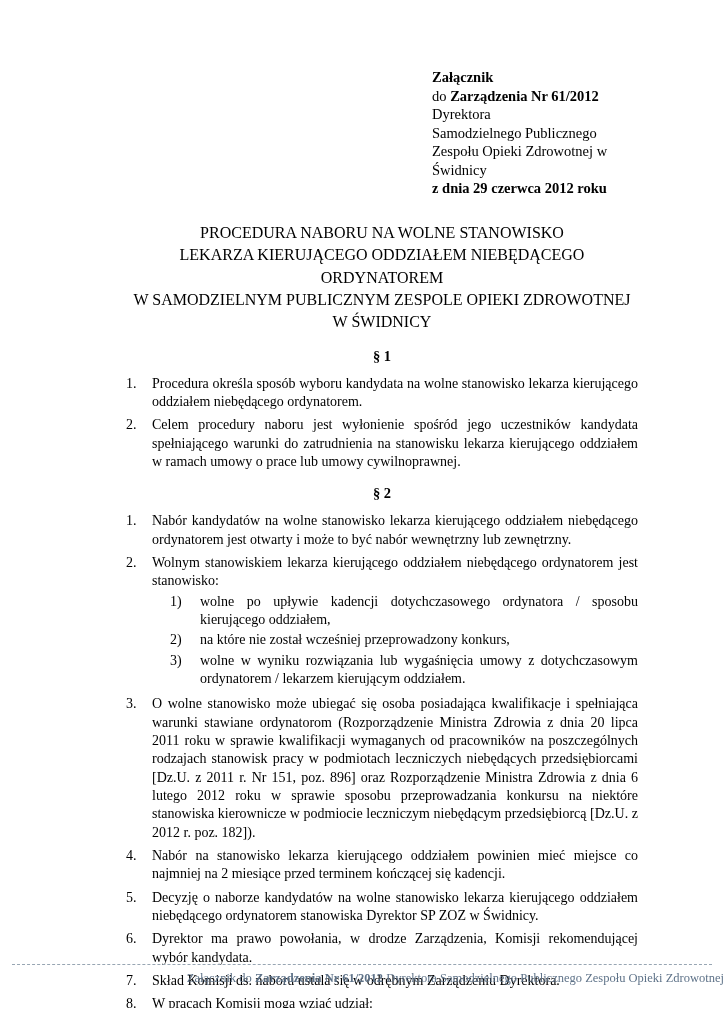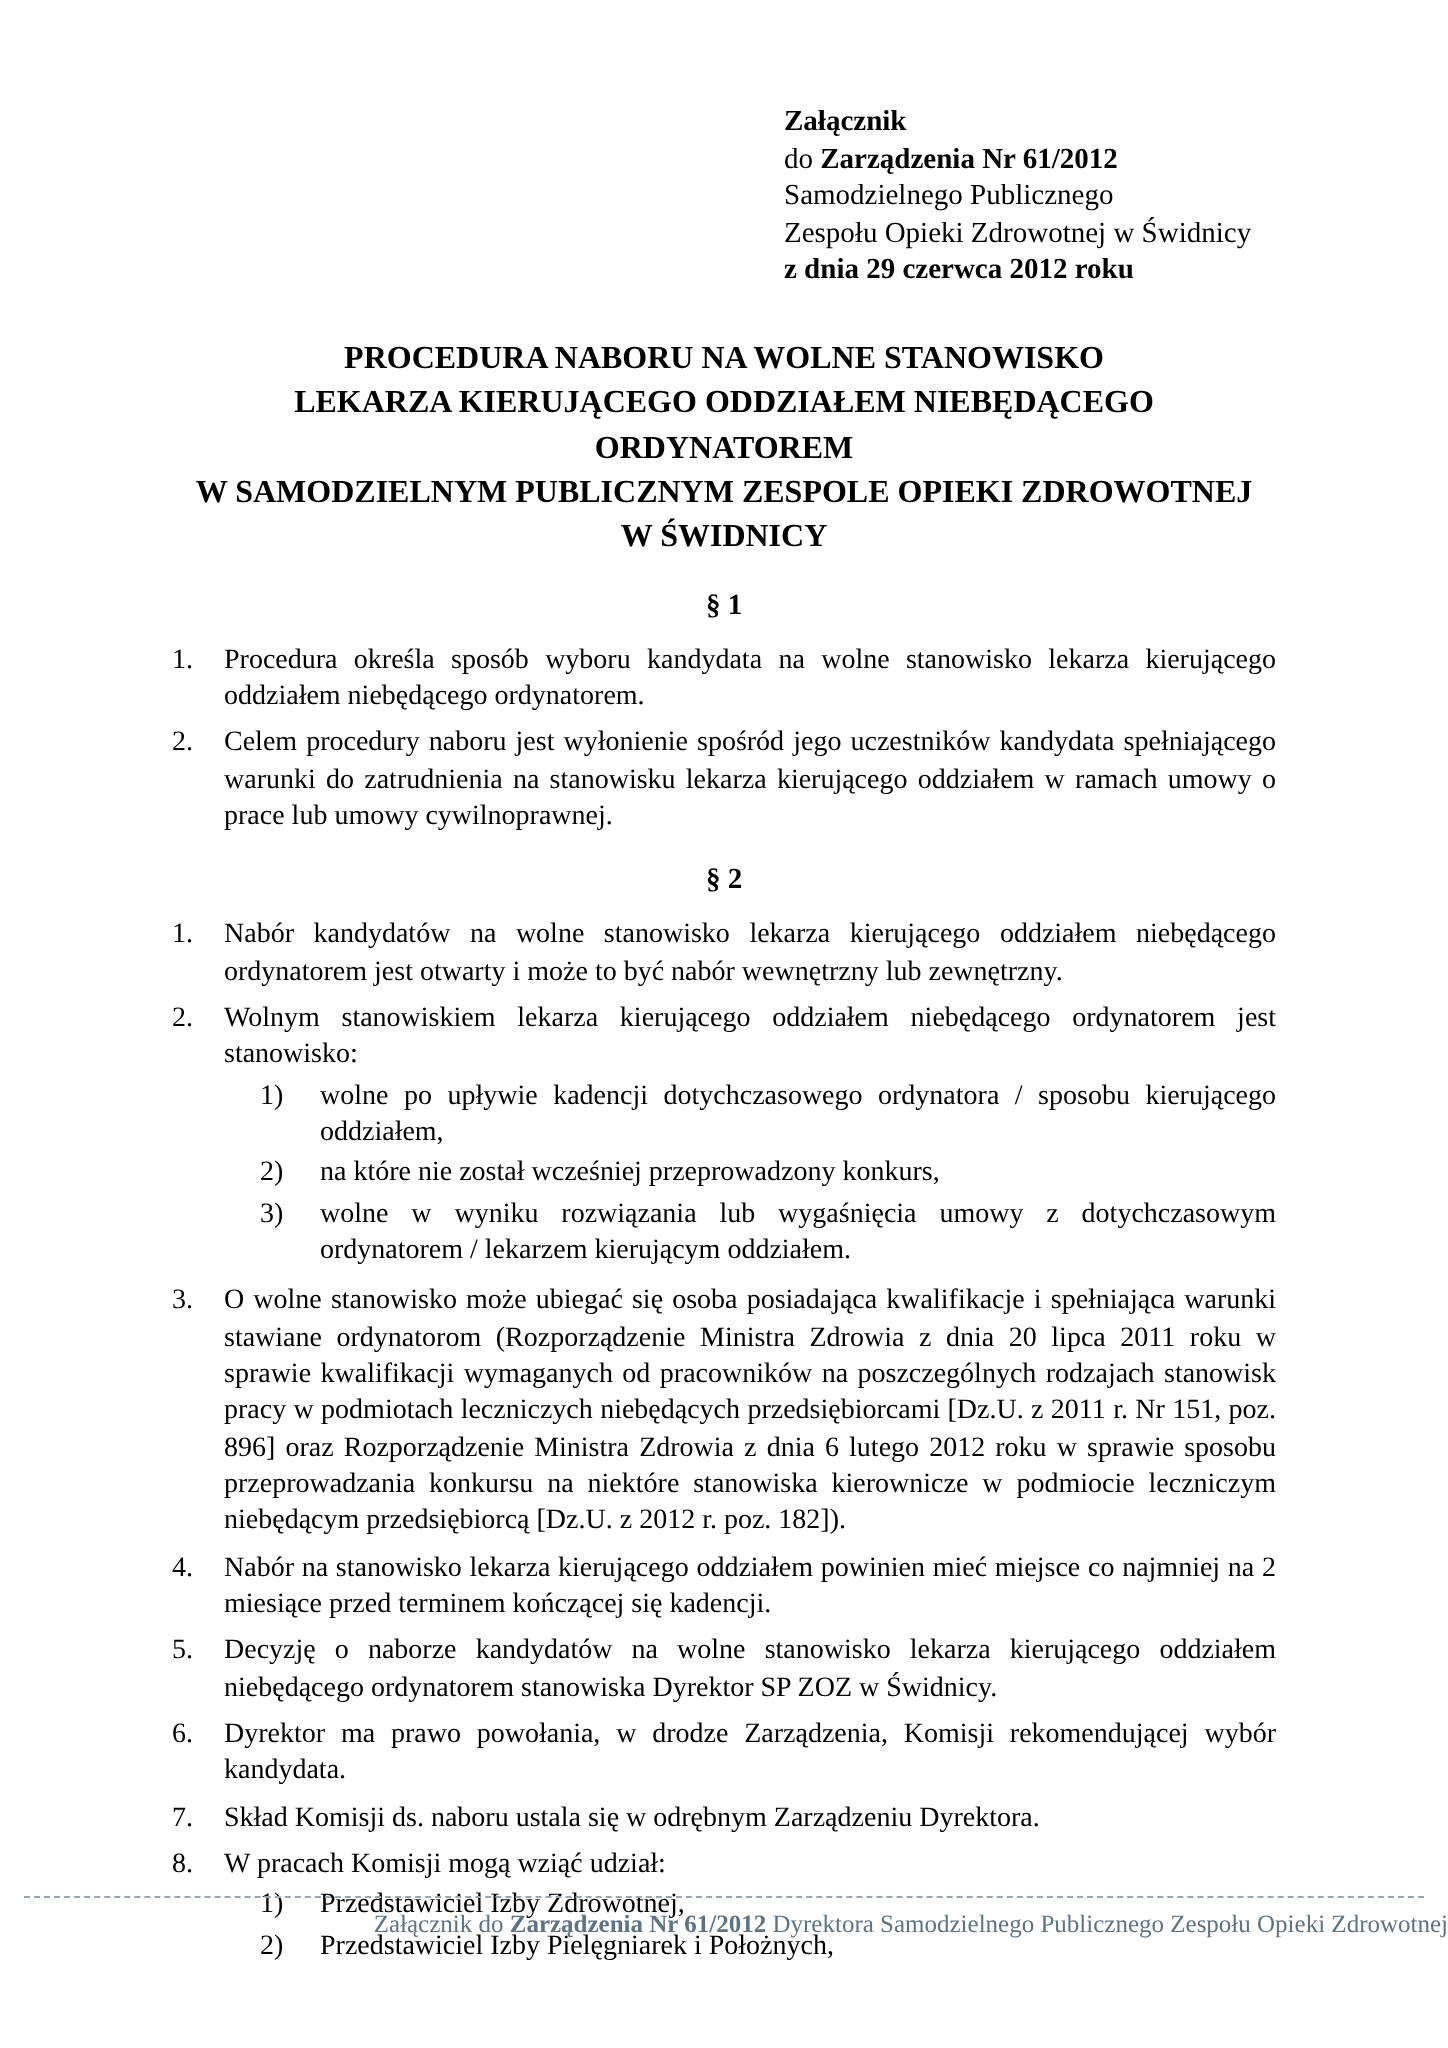--- a/index.html
+++ b/index.html
@@ -2,37 +2,38 @@
 <html lang="pl"><head>
 <meta charset="utf-8">
 <title>Procedura naboru</title>
 <style>
   * { box-sizing: border-box; }
   html, body { margin: 0; padding: 0; background: #ffffff; }
   .page {
     position: relative;
     width: 724px;
     height: 992px;
-    margin: 0 auto;
+    margin: 16px auto;
     background: #ffffff;
     font-family: "Liberation Serif", "DejaVu Serif", serif;
     font-size: 14px;
     line-height: 1.31;
     color: #000000;
     overflow: hidden;
+    padding-left: 40px;
   }
   .content { padding: 52px 86px 0 86px; }
   .b { font-weight: bold; }
 
   .annex { margin-left: 306px; font-size: 14.5px; line-height: 1.28; }
 
   .title {
     margin-top: 24px;
     text-align: center;
-    font-weight: bold;
+    font-weight: normal;
     font-size: 16px;
     line-height: 1.4;
   }
 
   .sec-head {
     margin-top: 13px;
     margin-bottom: 9px;
     text-align: center;
     font-weight: bold;
     font-size: 14.5px;
@@ -63,20 +64,21 @@
 </style>
 </head>
 <body>
 
 <div class="page">
   <div class="content">
 
     <div class="annex">
       <div class="b">Załącznik</div>
       <div><span>do </span><span class="b">Zarządzenia Nr 61/2012</span></div>
+      <div>Dyrektora</div>
       <div>Samodzielnego Publicznego</div>
       <div>Zespołu Opieki Zdrowotnej w Świdnicy</div>
       <div class="b">z dnia  29 czerwca 2012 roku</div>
     </div>
 
     <div class="title">
       <div>PROCEDURA NABORU NA WOLNE STANOWISKO</div>
       <div>LEKARZA KIERUJĄCEGO ODDZIAŁEM NIEBĘDĄCEGO ORDYNATOREM</div>
       <div>W SAMODZIELNYM PUBLICZNYM ZESPOLE OPIEKI ZDROWOTNEJ</div>
       <div>W ŚWIDNICY</div>

